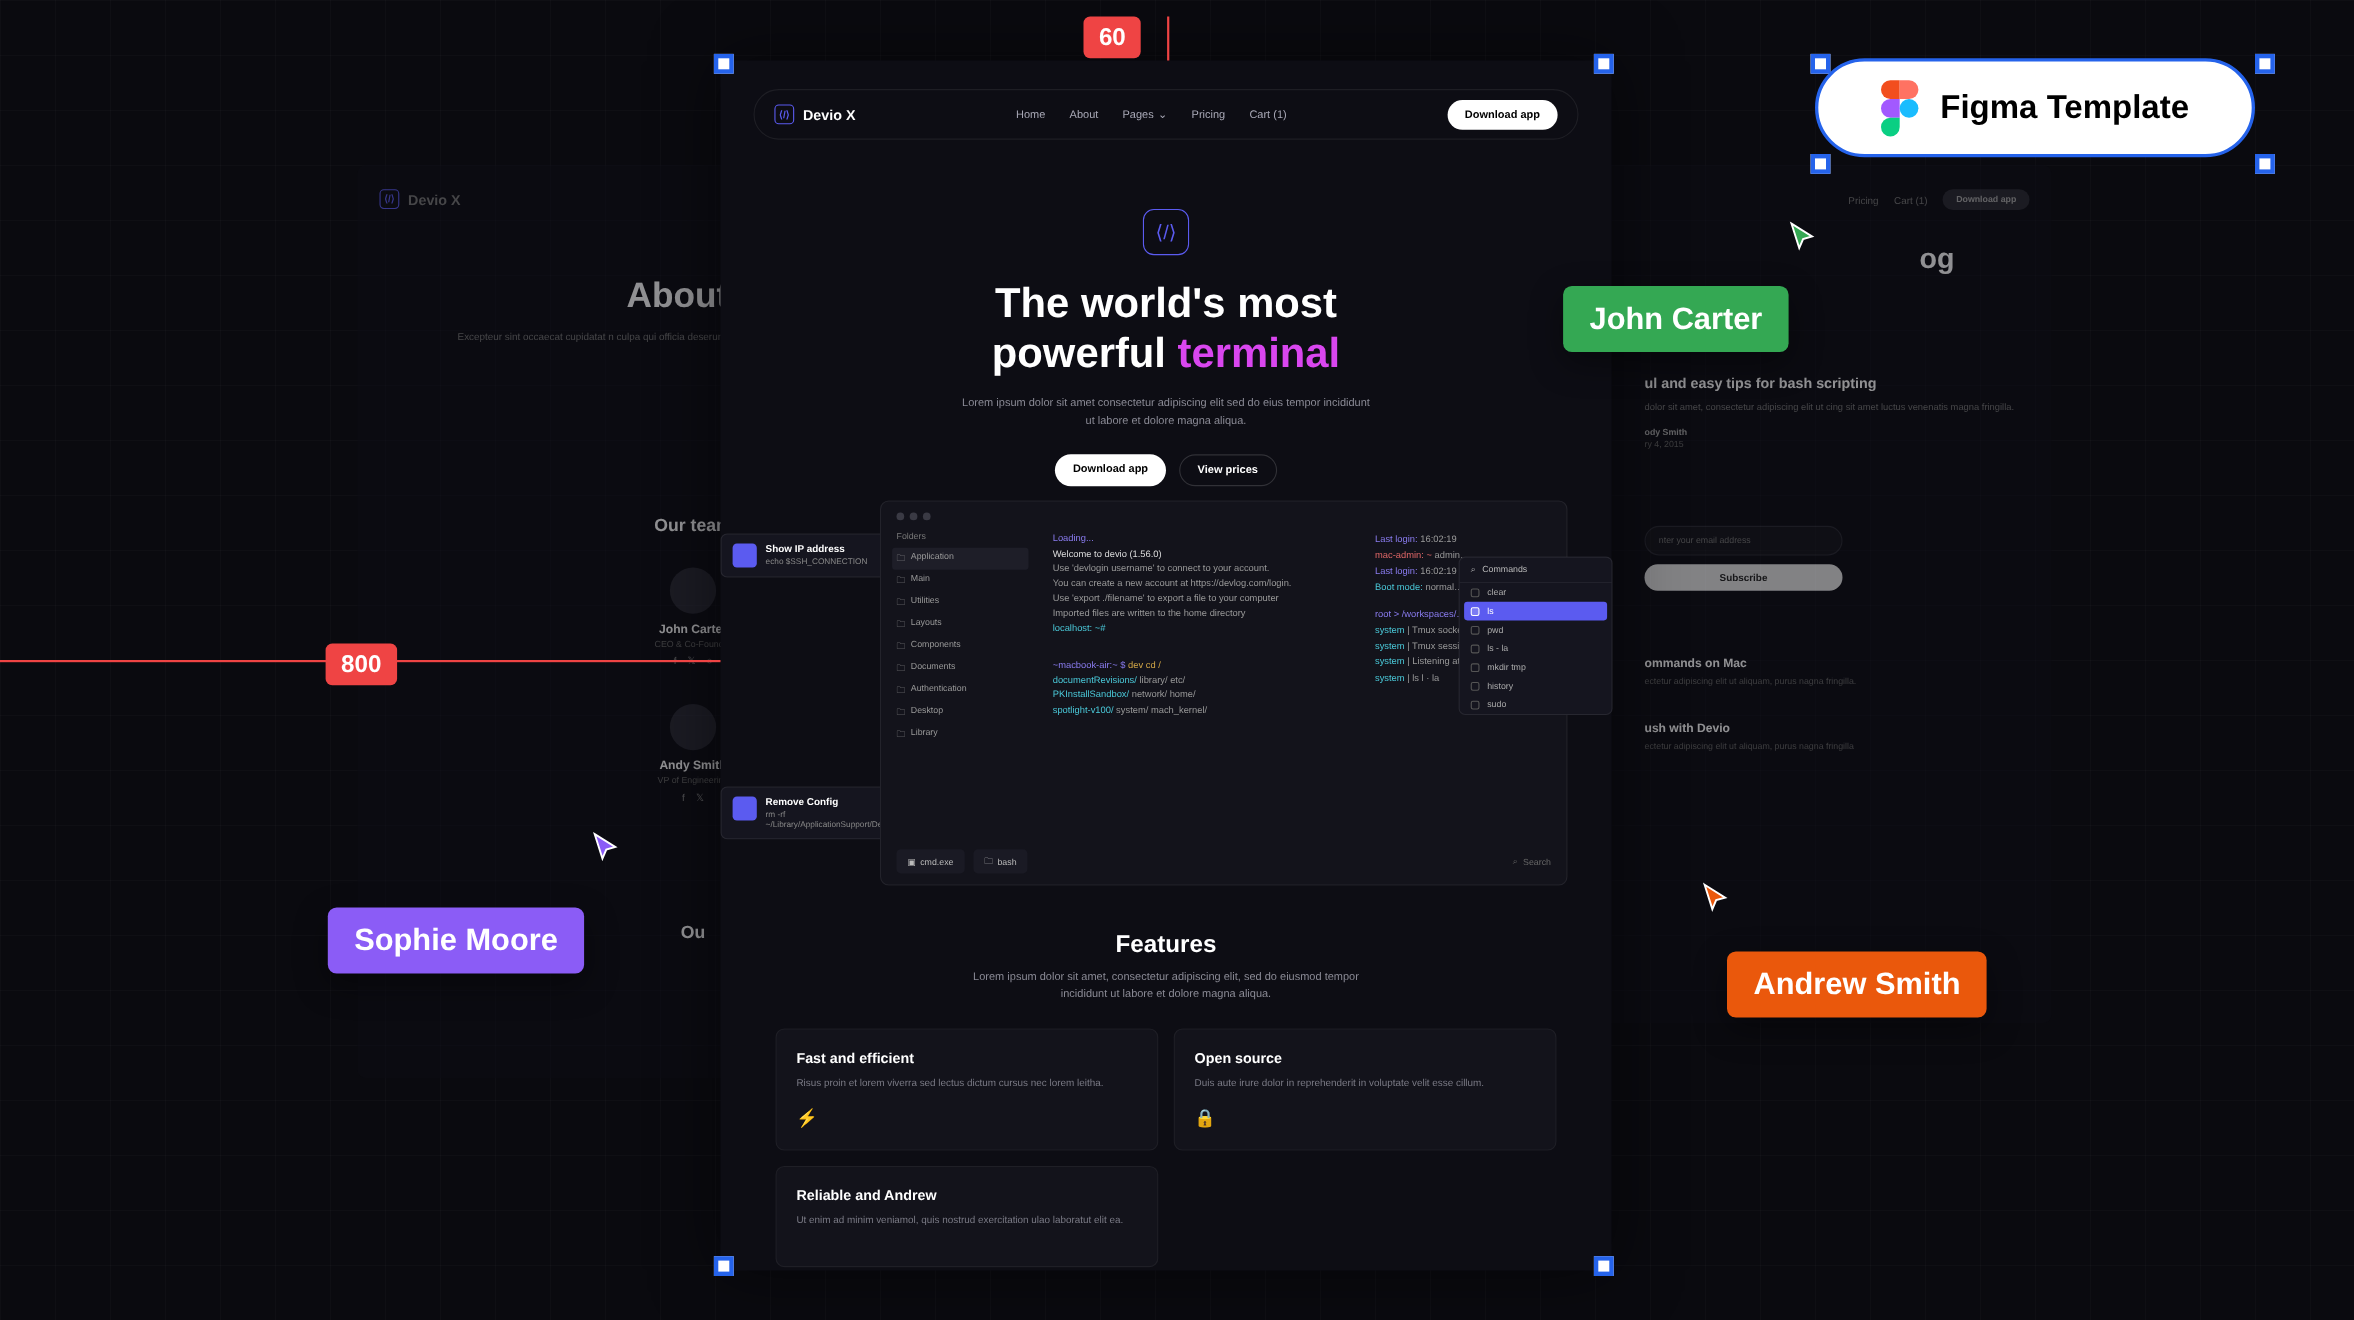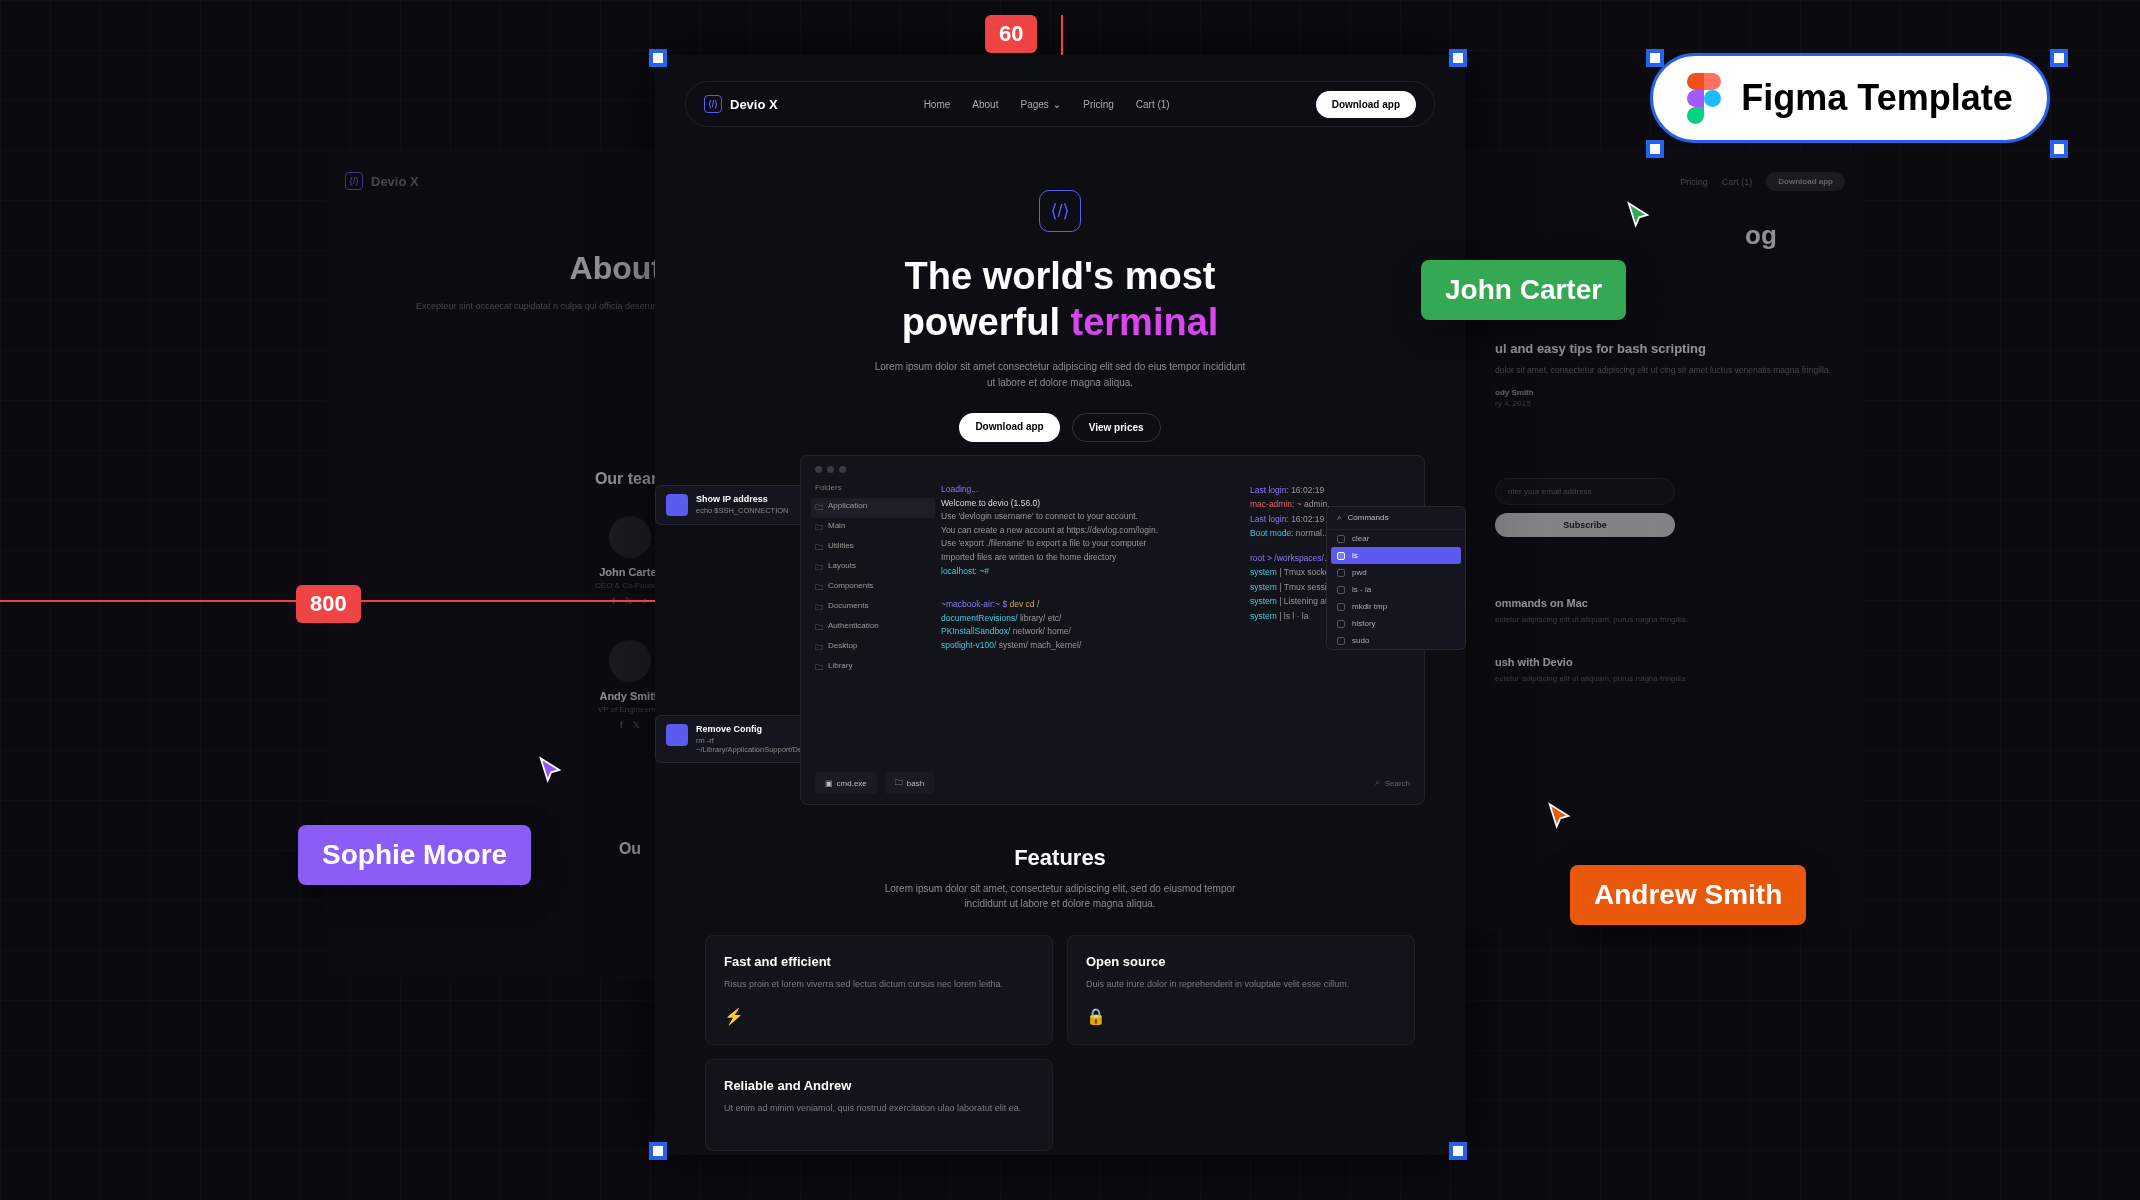--- a/index.html
+++ b/index.html
@@ -21,21 +21,21 @@
 .h7{left:1646px;top:140px}.h8{left:2050px;top:140px}
 
 
 .measure{position:absolute;background:#ef4444;color:#fff;padding:6px 14px;border-radius:6px;font-size:22px;font-weight:600}
 .m-top{left:985px;top:15px}.m-left{left:296px;top:585px}
 .mline-v{position:absolute;left:1061px;top:15px;width:2px;height:40px;background:#ef4444}
 .mline-h{position:absolute;left:0;top:600px;width:655px;height:2px;background:#ef4444}
 
 
 .figma-chip{position:absolute;left:1650px;top:53px;width:400px;height:90px;background:#fff;border-radius:50px;border:3px solid #2563eb;display:flex;align-items:center;justify-content:center;gap:18px}
-.figma-chip span{color:#000;font-size:36px;font-weight:700}
+.figma-chip span{color:#000;font-size:30px;font-weight:700}
 .figma-logo{width:36px;height:50px;position:relative}
 .fl{position:absolute;width:17px;height:17px}
 .fl1{left:0;top:0;background:#f24e1e;border-radius:9px 0 0 9px}
 .fl2{left:17px;top:0;background:#ff7262;border-radius:0 9px 9px 0}
 .fl3{left:0;top:17px;background:#a259ff;border-radius:9px 0 0 9px}
 .fl4{left:17px;top:17px;background:#1abcfe;border-radius:50%}
 .fl5{left:0;top:34px;background:#0acf83;border-radius:9px 0 9px 9px}
 
 
 .collab{position:absolute;padding:14px 24px;border-radius:8px;font-size:28px;font-weight:700;color:#fff;box-shadow:0 10px 30px rgba(0,0,0,0.4)}
@@ -68,21 +68,21 @@
 .hero h1 .grey{color:#d946ef}
 .hero p{font-size:10px;color:#8a8a95;line-height:1.6;max-width:380px;margin:0 auto 22px}
 .hero-btns{display:flex;gap:12px;justify-content:center}
 
 
 .term-wrap{position:absolute;left:40px;right:40px;top:400px;height:350px}
 .term-card{position:absolute;background:#13131b;border:1px solid rgba(255,255,255,0.07);border-radius:8px;font-size:8.5px;color:#999}
 .term-main{left:105px;top:0;right:0;bottom:0;padding:10px 14px}
 .dots{display:flex;gap:5px;margin-bottom:10px}
 .dot{width:7px;height:7px;border-radius:50%;background:#3a3a44}
-.term-cols{display:flex;gap:6px;height:260px}
+.term-cols{display:flex;gap:22px;height:260px}
 .t-col1{width:120px}.t-col2{flex:1}.t-col3{width:160px}
 .t-lbl{color:#777;font-size:8px;margin-bottom:6px}
 .t-item{padding:3px 0;font-size:8px;color:#999;display:flex;gap:5px}
 .t-item.sel{background:#1e1e28;border-radius:3px;padding:3px 4px;margin-left:-4px}
 .t-purple{color:#8a7cf0}
 .t-cyan{color:#4ac8d8}
 .t-yellow{color:#d4a847}
 .t-red{color:#e06767}
 .term-log p{line-height:1.6;font-size:8.5px}
 .term-right p{line-height:1.7;font-size:8.5px}

